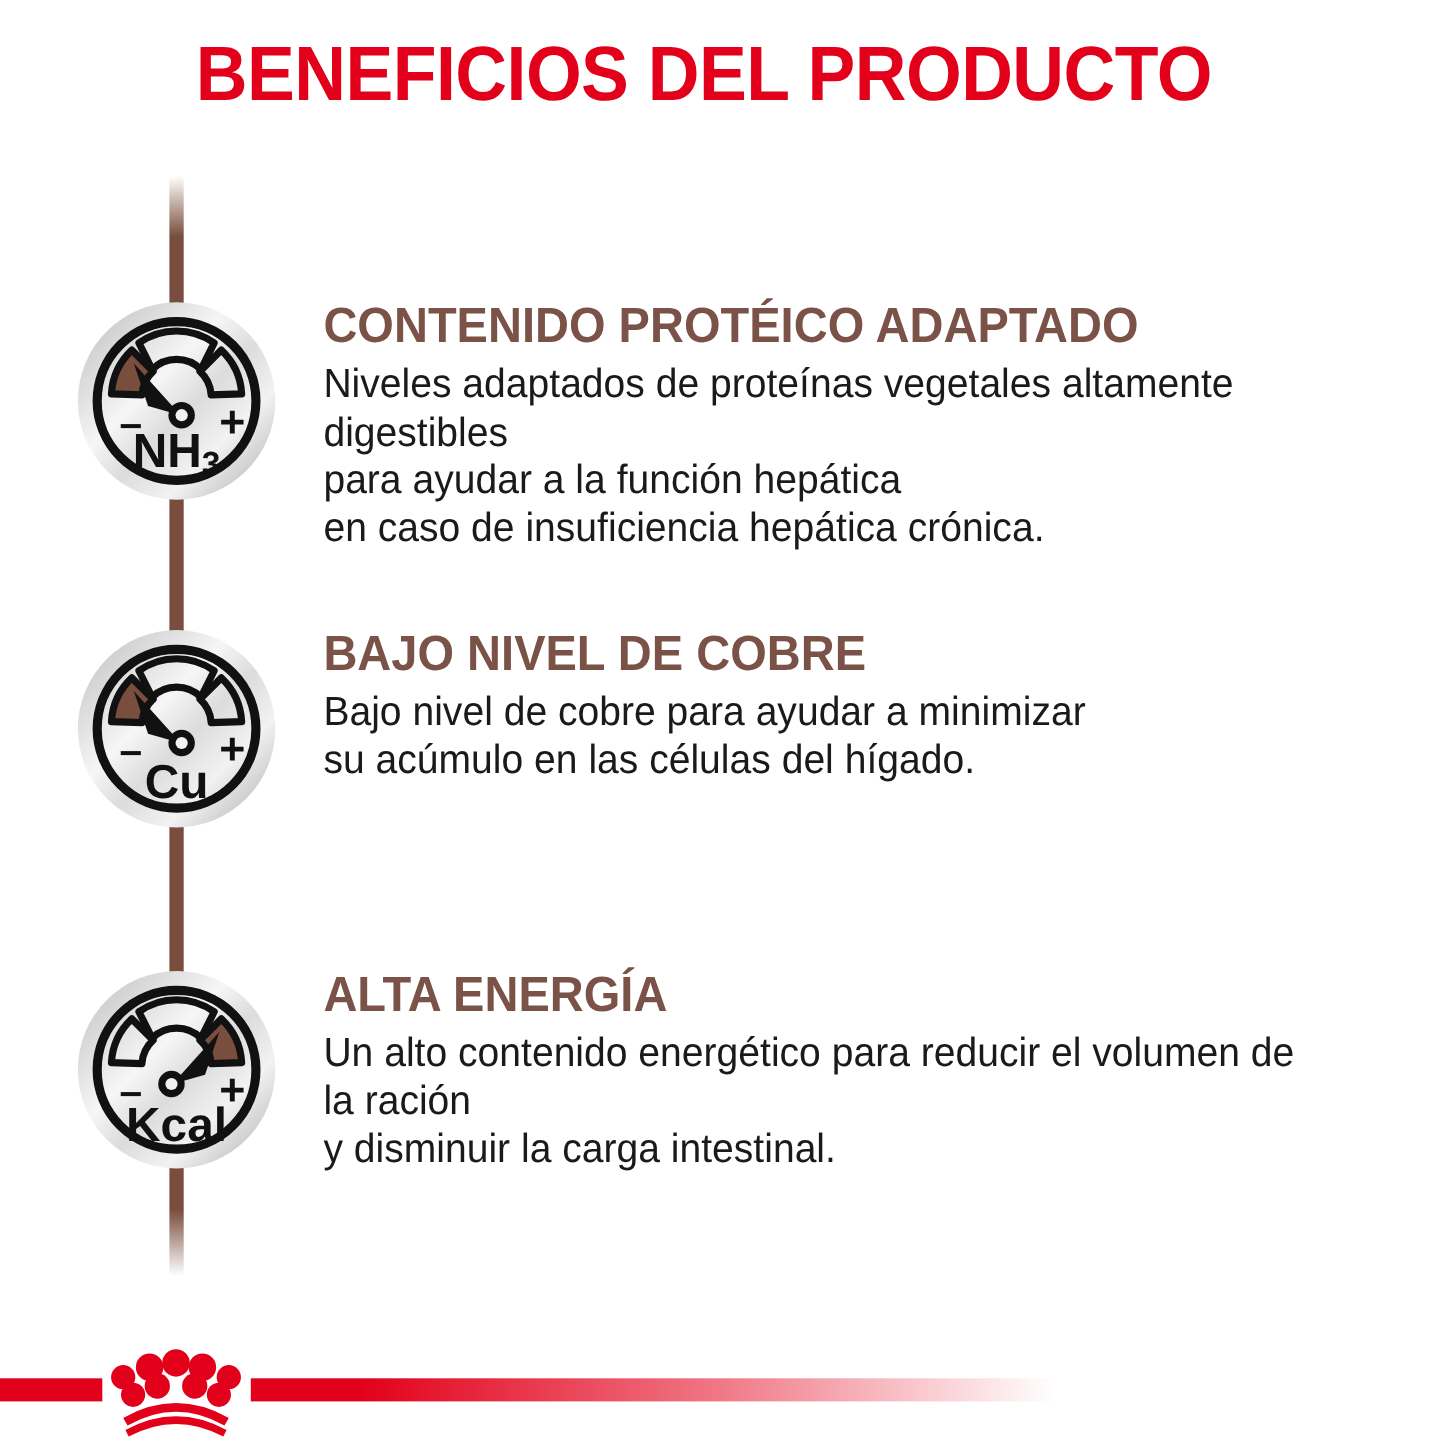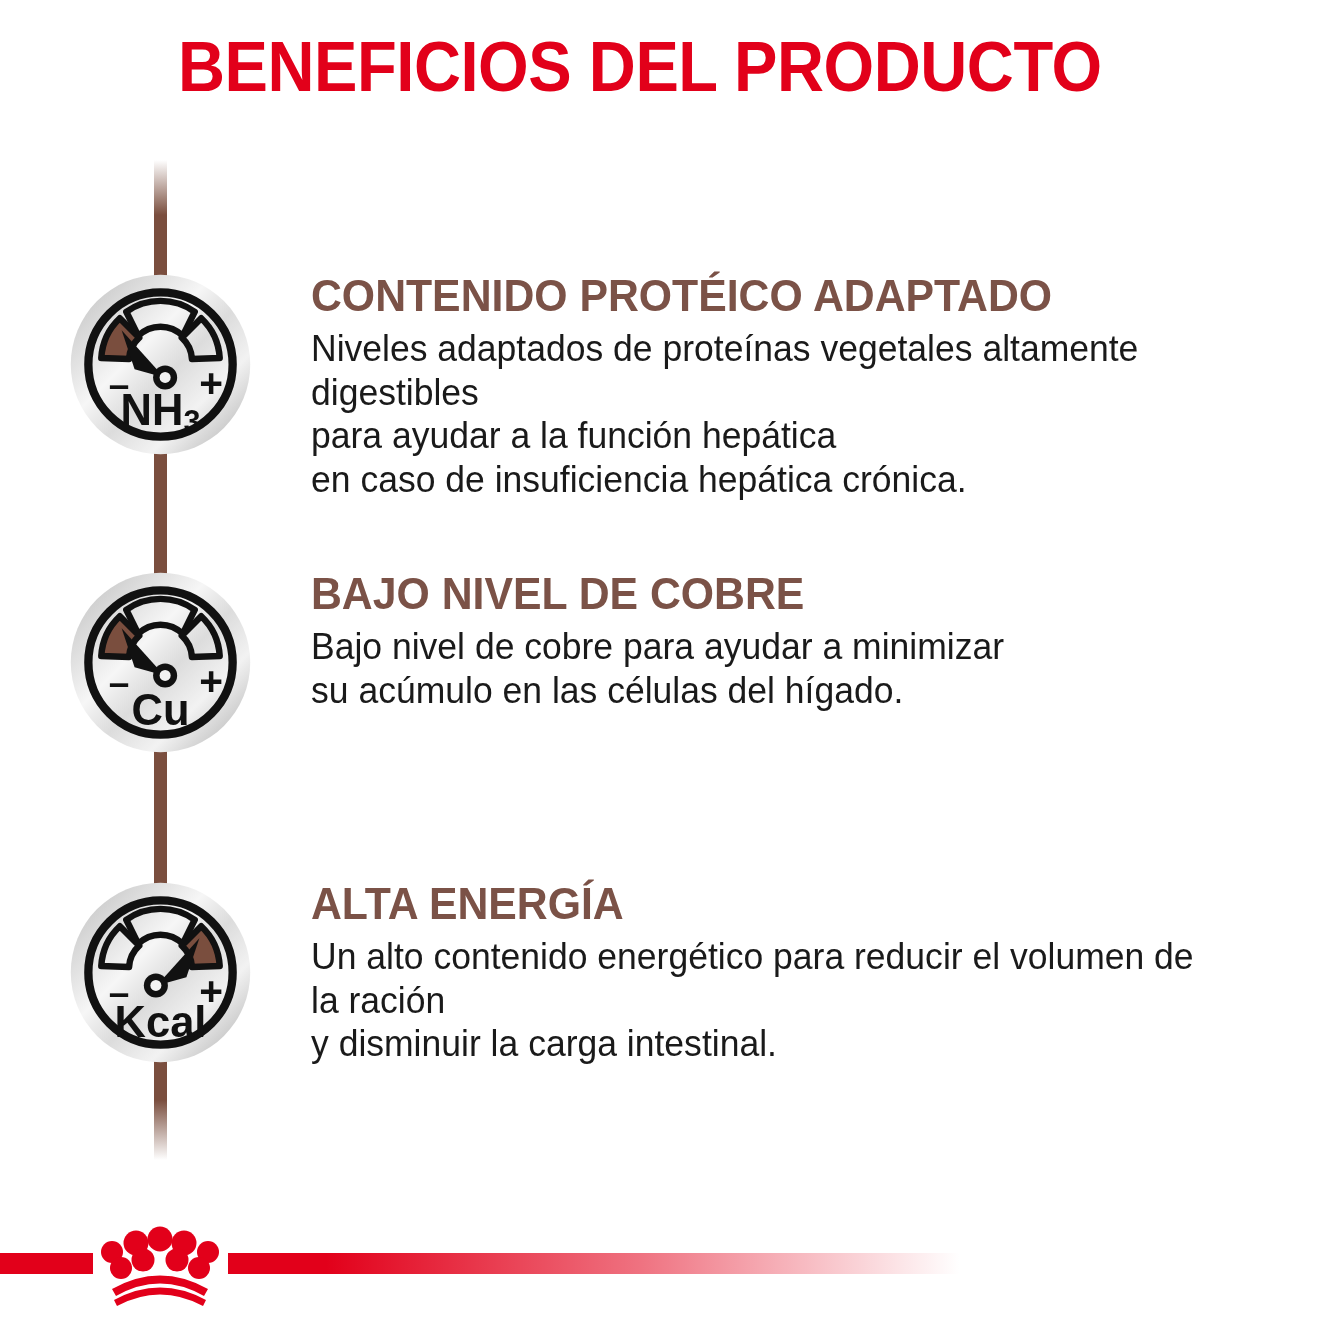--- a/index.html
+++ b/index.html
@@ -62,21 +62,21 @@
     left: 68px;
     top: 0;
     width: 185px;
     height: 185px;
     z-index: 4;
   }
   .icon-wrap svg { display: block; width: 185px; height: 185px; }
 
   .benefit-text {
     position: absolute;
-    left: 311px;
+    left: 294px;
     top: 0;
     width: 950px;
   }
   .benefit-heading {
     font-family: "Liberation Sans Narrow", "Liberation Sans", sans-serif;
     font-size: 45px;
     line-height: 47px;
     font-weight: bold;
     color: #7b5247;
     letter-spacing: 0px;

